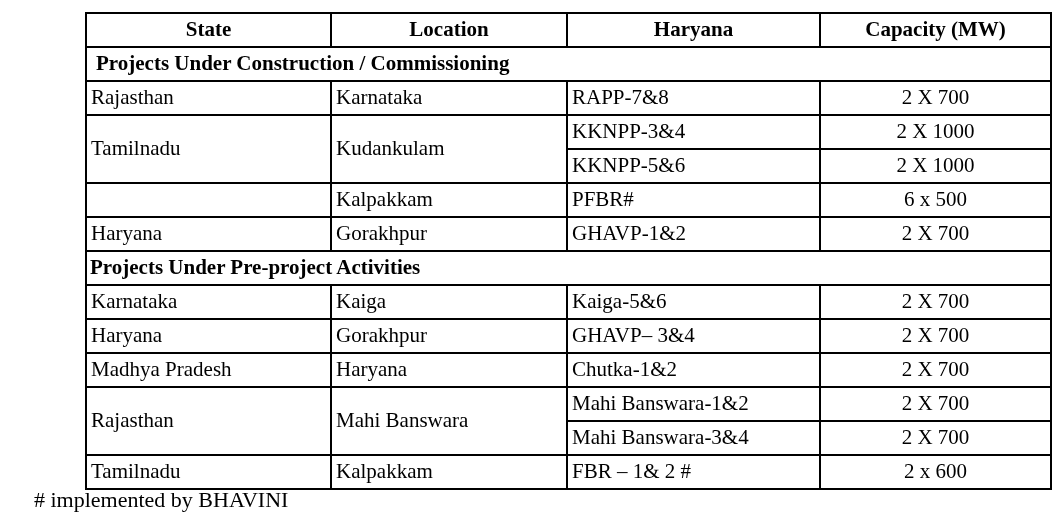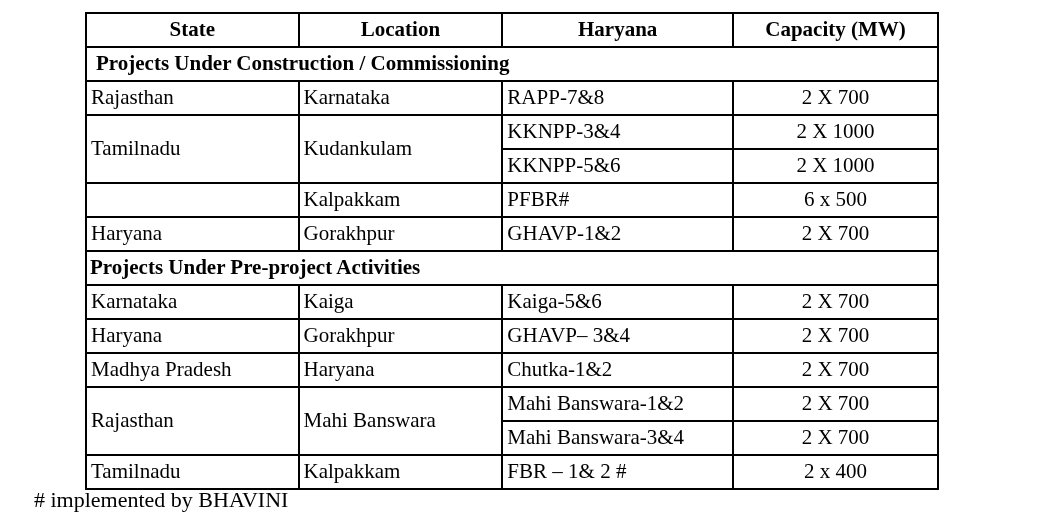--- a/index.html
+++ b/index.html
@@ -6,21 +6,21 @@
     margin: 0;
     padding: 0;
     background: #ffffff;
     width: 1061px;
     height: 519px;
     font-family: "Liberation Serif", "DejaVu Serif", serif;
     color: #000000;
   }
   .page {
     position: relative;
-    width: 939px;
+    width: 1061px;
     height: 519px;
     background: #ffffff;
     overflow: hidden;
   }
   table.projects-table {
     position: absolute;
     left: 85px;
     top: 12px;
     border-collapse: collapse;
     table-layout: fixed;
@@ -142,18 +142,18 @@
         <td class="cell-capacity">2 X 700</td>
       </tr>
       <tr>
         <td class="cell-left">Mahi Banswara-3&amp;4</td>
         <td class="cell-capacity">2 X 700</td>
       </tr>
       <tr>
         <td class="cell-left">Tamilnadu</td>
         <td class="cell-left">Kalpakkam</td>
         <td class="cell-left">FBR – 1&amp; 2 #</td>
-        <td class="cell-capacity">2 x 400</td>
+        <td class="cell-capacity">2 x 600</td>
       </tr>
     </tbody>
   </table>
   <div class="footnote"># implemented by BHAVINI</div>
 </div>
 
 </body></html>

